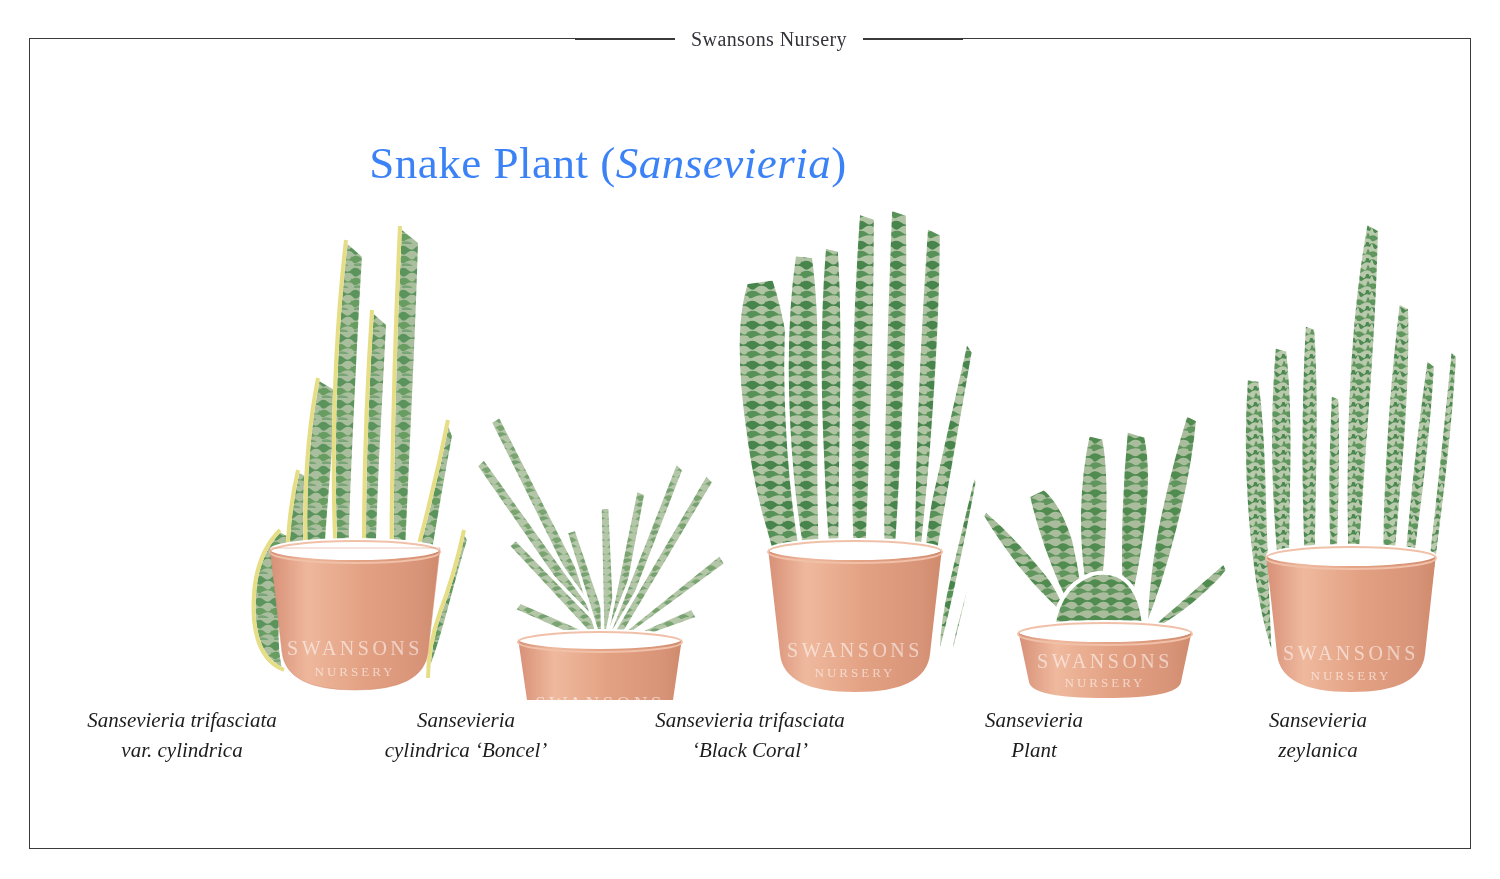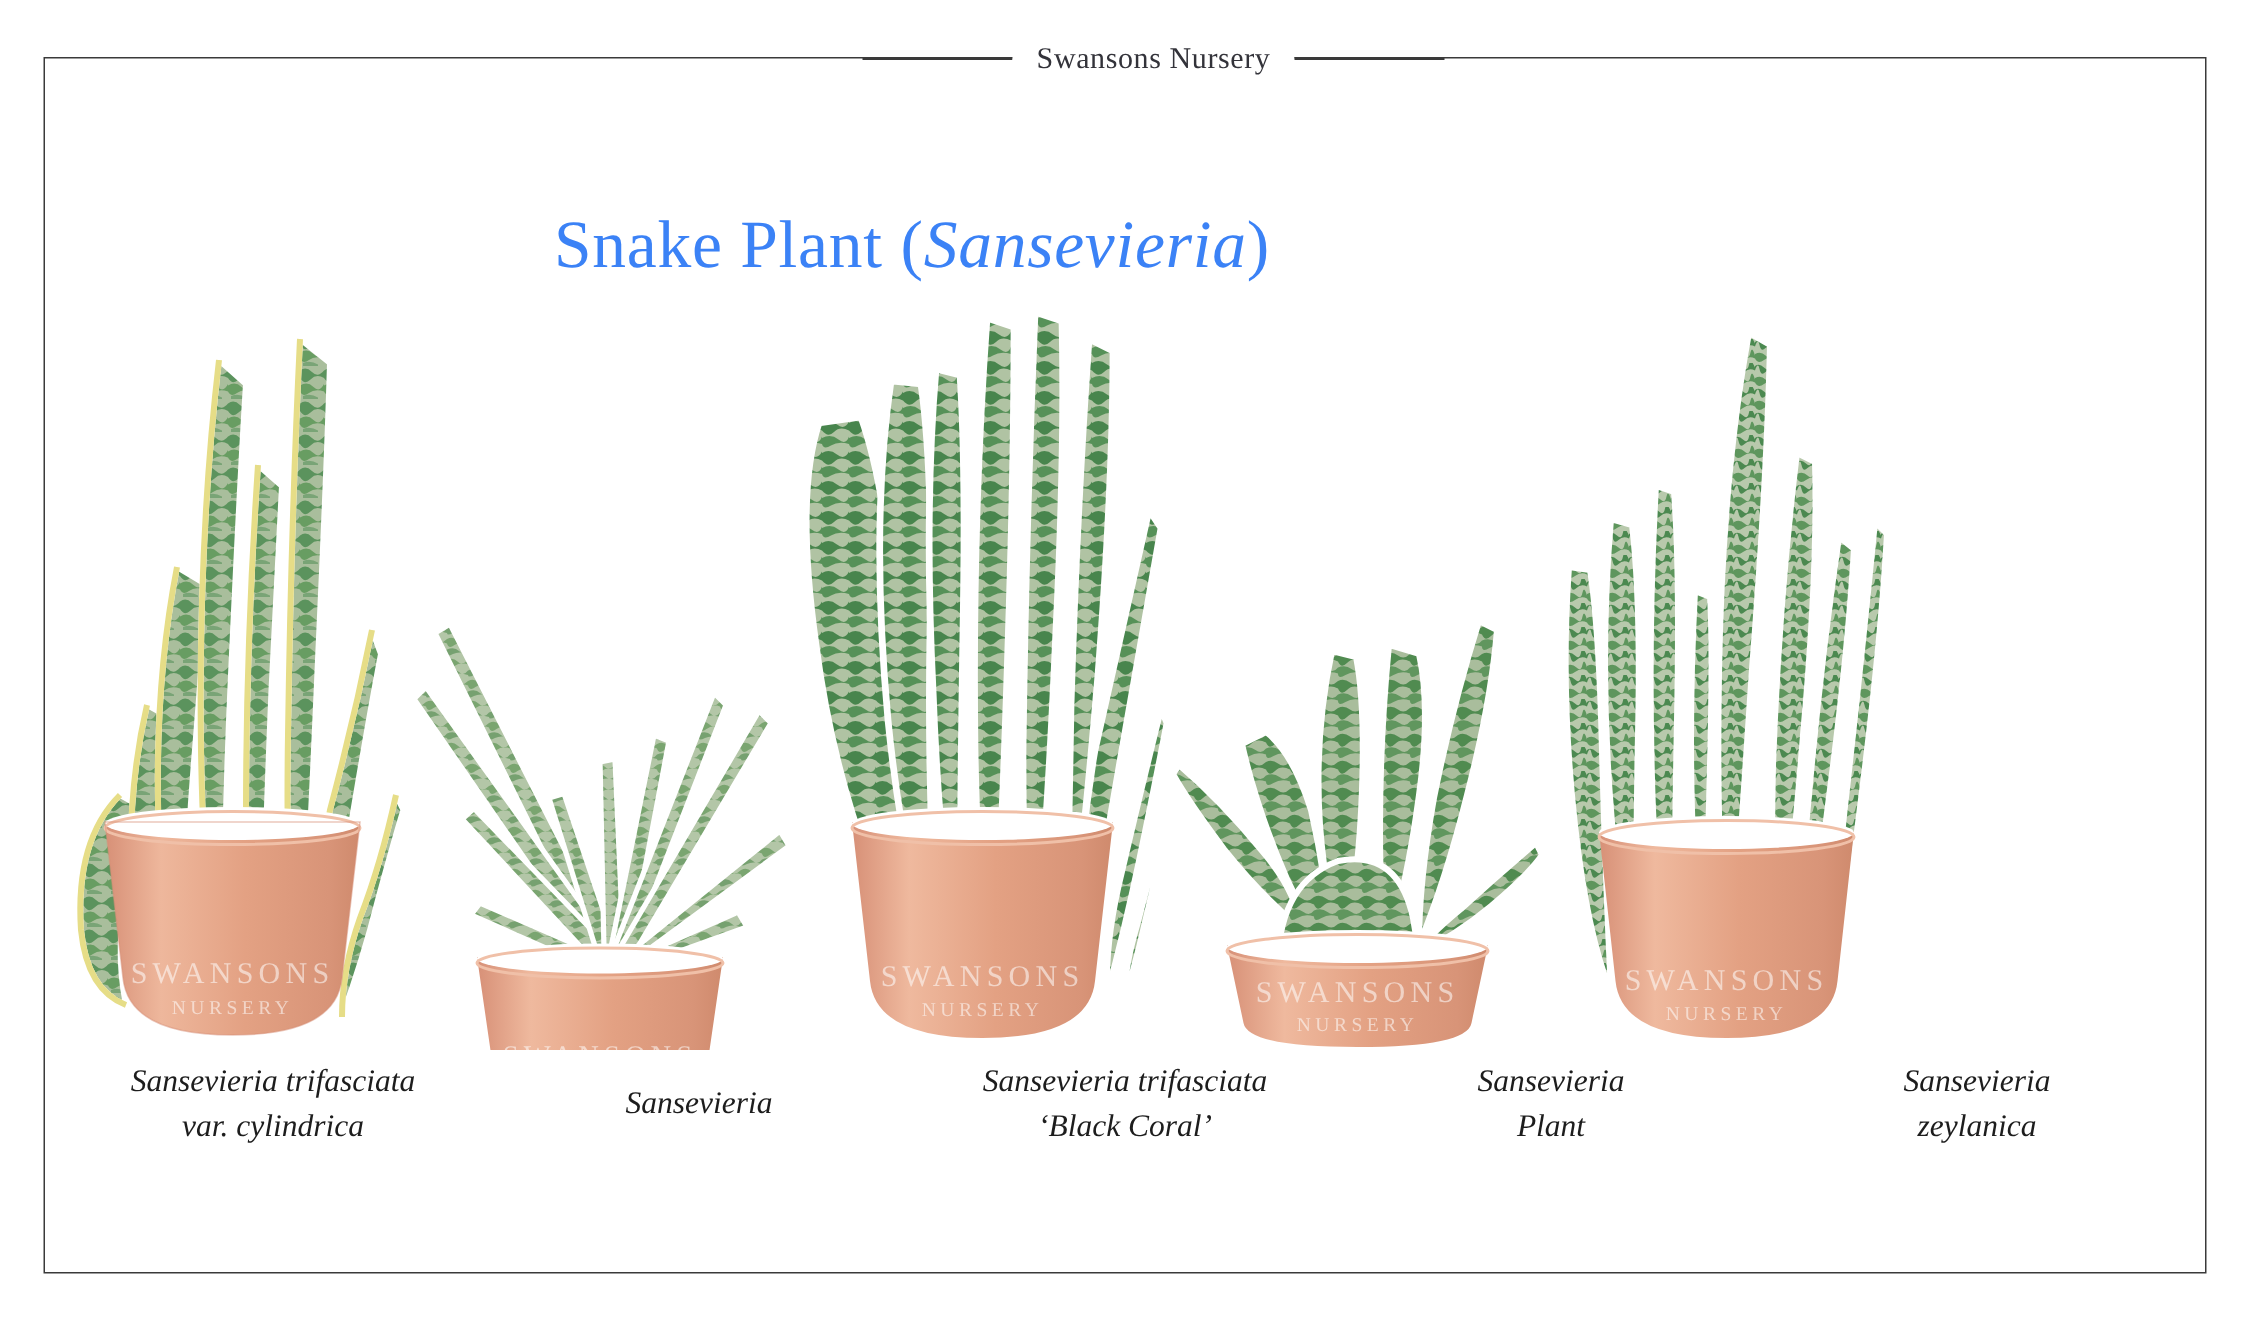--- a/index.html
+++ b/index.html
@@ -77,21 +77,21 @@
 
   
   #plants-row {
     position: absolute;
     left: 40px;
     top: 190px;
     width: 1420px;
     height: 510px;
     display: flex;
     align-items: flex-end;
-    justify-content: flex-start;
+    justify-content: flex-end;
   }
 
   .plant-cell {
     position: relative;
     height: 510px;
     display: flex;
     flex-direction: column;
     justify-content: flex-end;
     align-items: center;
   }
@@ -391,20 +391,21 @@
 
   </div>
 
   <div id="labels-row">
     <div class="plant-label">
       <span class="ln">Sansevieria trifasciata</span>
       <span class="ln">var. cylindrica</span>
     </div>
     <div class="plant-label">
       <span class="ln">Sansevieria</span>
+      <span class="ln">cylindrica ‘Boncel’</span>
     </div>
     <div class="plant-label">
       <span class="ln">Sansevieria trifasciata</span>
       <span class="ln">‘Black Coral’</span>
     </div>
     <div class="plant-label">
       <span class="ln">Sansevieria</span>
       <span class="ln">Plant</span>
     </div>
     <div class="plant-label">

